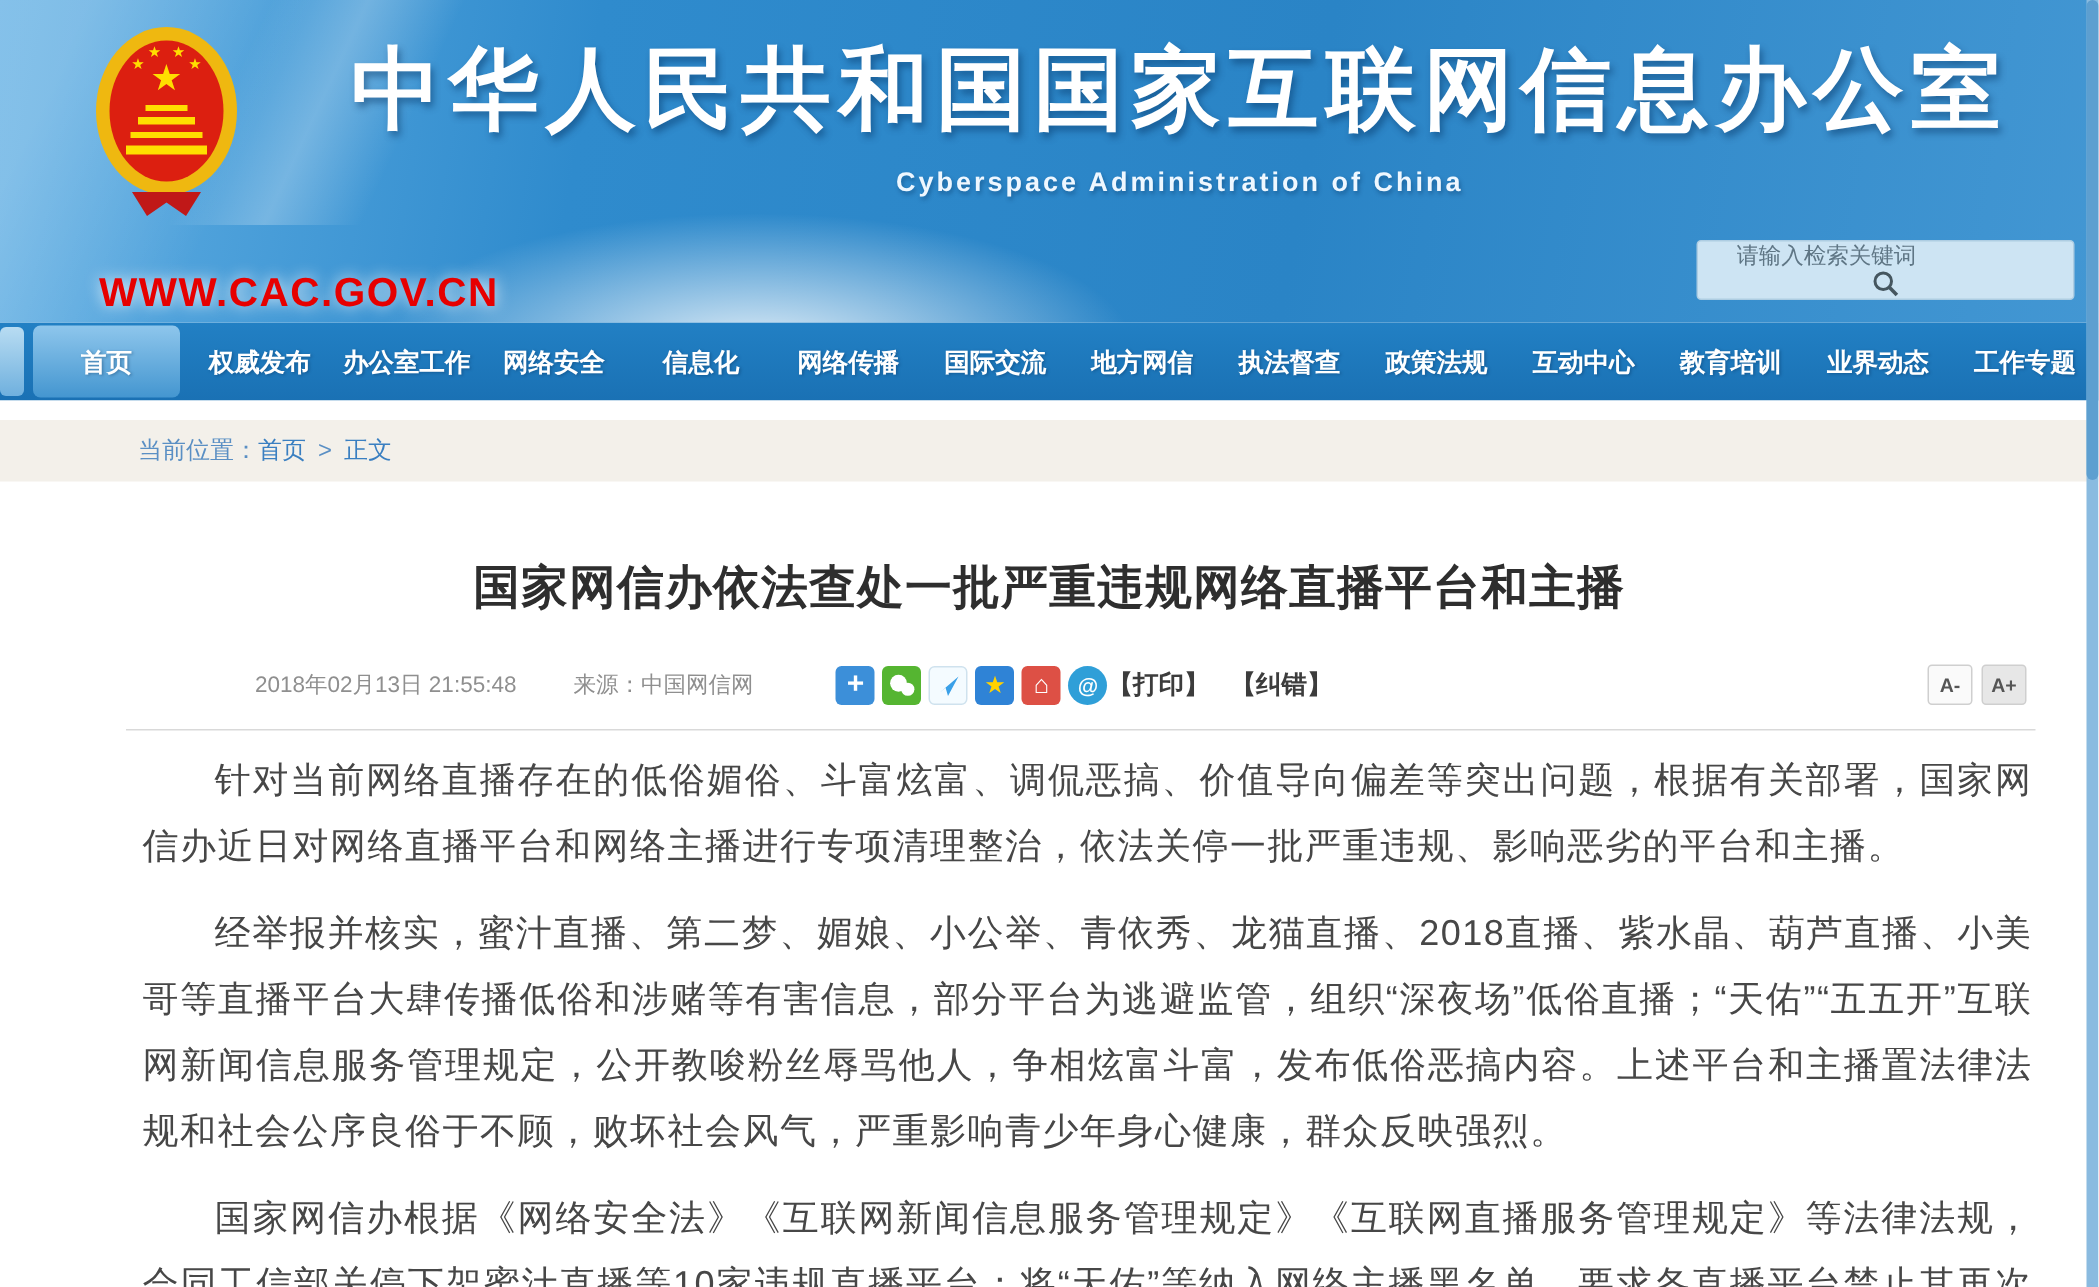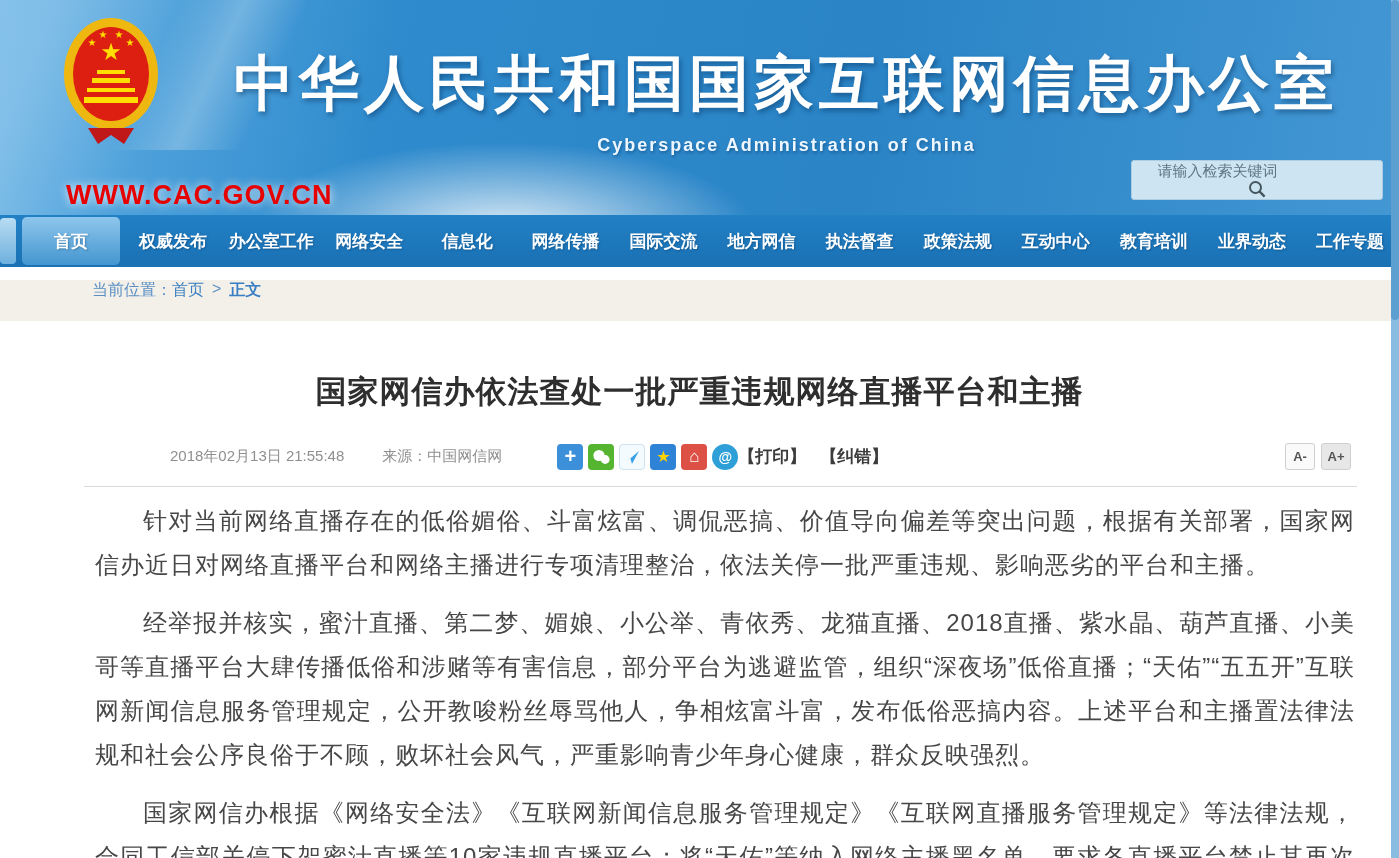--- a/index.html
+++ b/index.html
@@ -10,21 +10,21 @@
   
   .site-header { position:relative; height:215px; overflow:hidden;
     background:
       radial-gradient(ellipse 420px 150px at 36% 108%, rgba(255,255,255,.85), rgba(255,255,255,0) 60%),
       linear-gradient(115deg, rgba(255,255,255,.22) 4%, rgba(255,255,255,0) 14%),
       linear-gradient(100deg,#63b0e4 0%, #2f8bcd 28%, #2a84c6 62%, #4397d3 100%);
   }
   .site-header:before { content:""; position:absolute; left:-60px; top:-40px; width:560px; height:190px;
     background:linear-gradient(115deg, rgba(255,255,255,0) 40%, rgba(255,255,255,.25) 50%, rgba(255,255,255,0) 60%); }
   .emblem { position:absolute; left:56px; top:12px; width:110px; height:150px; }
-  .header-text { position:absolute; left:178px; right:4px; top:20px; text-align:center;margin-top:24px; }
+  .header-text { position:absolute; left:178px; right:4px; top:20px; text-align:center; }
   .site-title { color:#fff; font-size:60px; font-weight:bold; letter-spacing:5px; white-space:nowrap;
     text-shadow:2px 3px 5px rgba(0,45,90,.45); }
   .site-subtitle { margin-top:10px; color:#eef7ff; font-size:18px; font-weight:bold; letter-spacing:2px;
     text-shadow:1px 2px 3px rgba(0,45,90,.4); }
   .site-url { position:absolute; left:66px; top:180px; color:#e60000; font-size:27px; font-weight:bold;
     letter-spacing:1px; text-shadow:0 0 10px rgba(255,255,255,.9); }
   .search-box { position:absolute; right:16px; top:160px; width:252px; height:40px; background:#cde4f3;
     border:1px solid #aecde2; border-radius:3px; display:flex; align-items:center; padding:0 10px;flex-direction:column; }
   .search-box input { flex:1; border:none; background:transparent; outline:none; font-size:15px; color:#33454f;
     font-family:inherit; }
@@ -34,25 +34,25 @@
   
   .main-nav { height:52px; background:linear-gradient(#2280c4,#1a71b4); display:flex; align-items:stretch; }
   .nav-edge { width:16px; margin:3px 2px 3px 0; border-radius:4px; background:linear-gradient(#b8dcf2,#6fb0de); }
   .nav-item { flex:1; display:flex; align-items:center; justify-content:center; color:#fff; font-size:17px;
     font-weight:bold; white-space:nowrap; text-decoration:none; cursor:pointer;
     text-shadow:1px 1px 2px rgba(0,40,80,.35); }
   .nav-item.active { background:linear-gradient(#8ec6ec,#4496d0); border-radius:5px; margin:2px 4px; }
 
   
   .nav-gap { height:13px; background:#fff; }
-  .breadcrumb-bar { height:41px; background:#f3f0ea; display:flex; padding-left:92px;
+  .breadcrumb-bar { height:41px; background:#f3f0ea; display:flex; align-items:center; padding-left:92px;
     font-size:16px; color:#5a8fc4; }
   .breadcrumb-bar a { color:#3a7fc1; text-decoration:none; cursor:pointer; }
   .crumb-sep { margin:0 8px; color:#5a8fc4; }
-  .crumb-current { font-weight:bold; }
+  .crumb-current { font-weight:normal; }
 
   
   .article-title { text-align:center; margin-top:50px; font-size:31px; font-weight:bold; color:#2e2e2e;
     letter-spacing:1px; }
   .meta-row { display:flex; align-items:center; margin:30px 48px 0 170px; font-size:15px; color:#8f8f8f; }
   .meta-source { margin-left:38px; }
   .share-icons { display:flex; gap:5px; margin-left:55px; }
   .share-icon { width:26px; height:26px; border-radius:4px; display:flex; align-items:center; justify-content:center;
     color:#fff; font-size:16px; font-weight:bold; cursor:pointer; }
   .icon-plus   { background:#3c8fd9; font-size:20px; }

